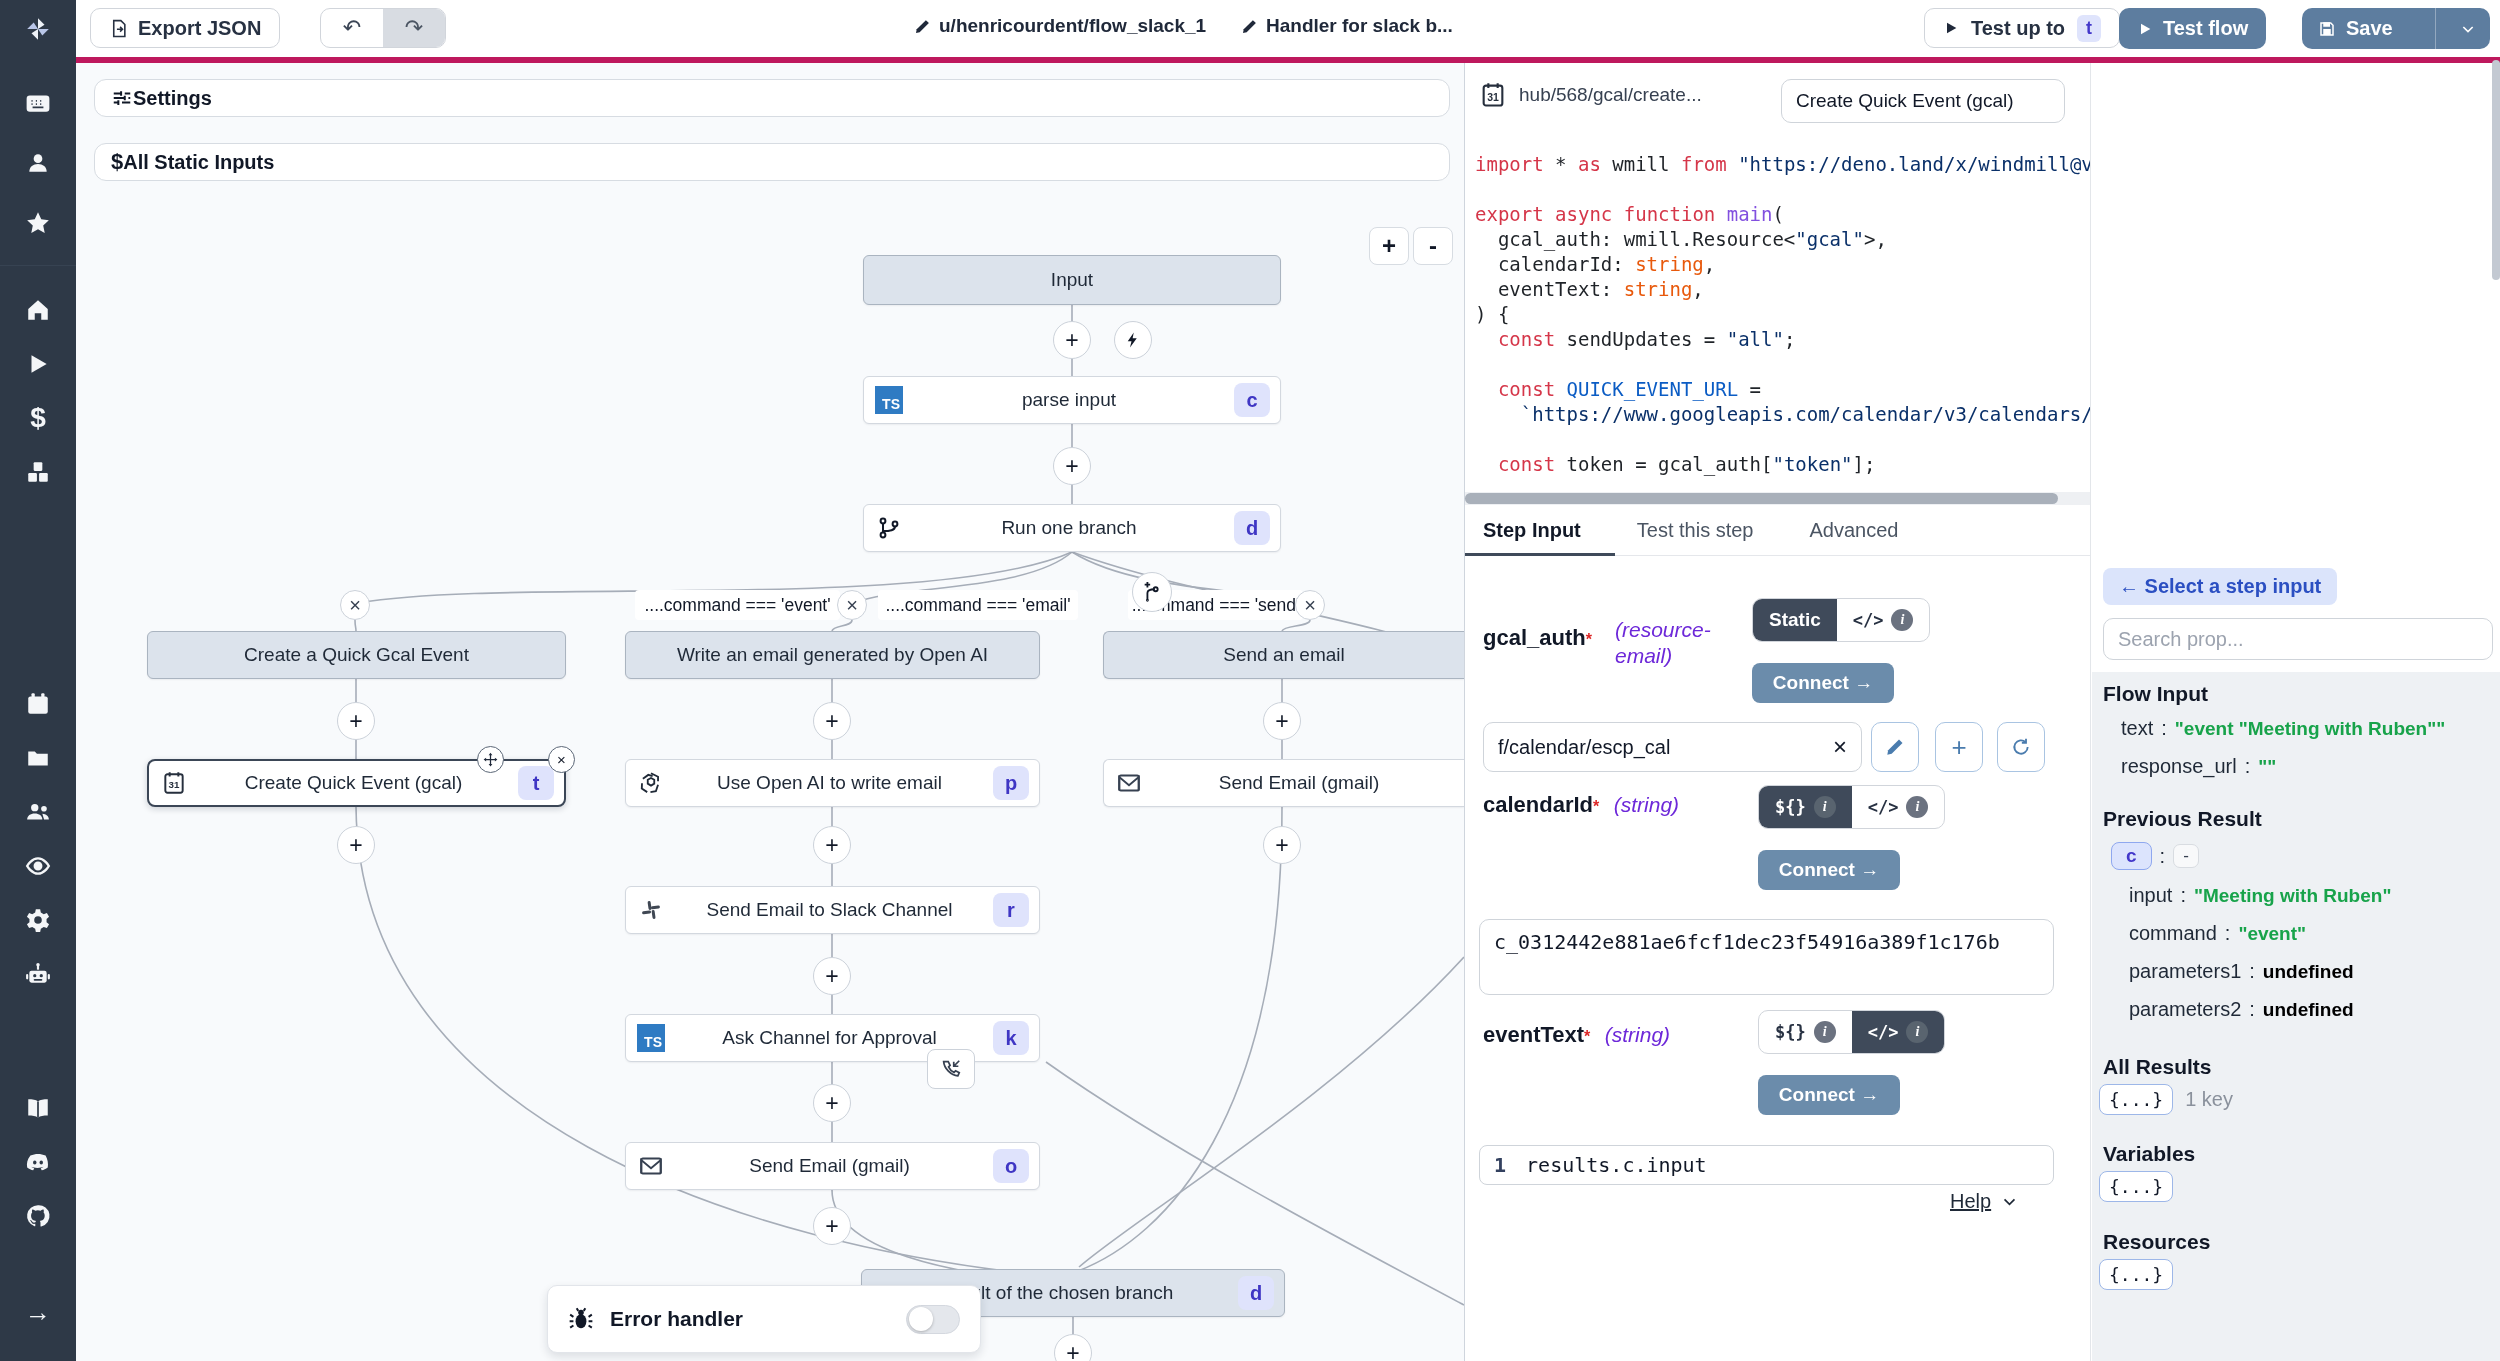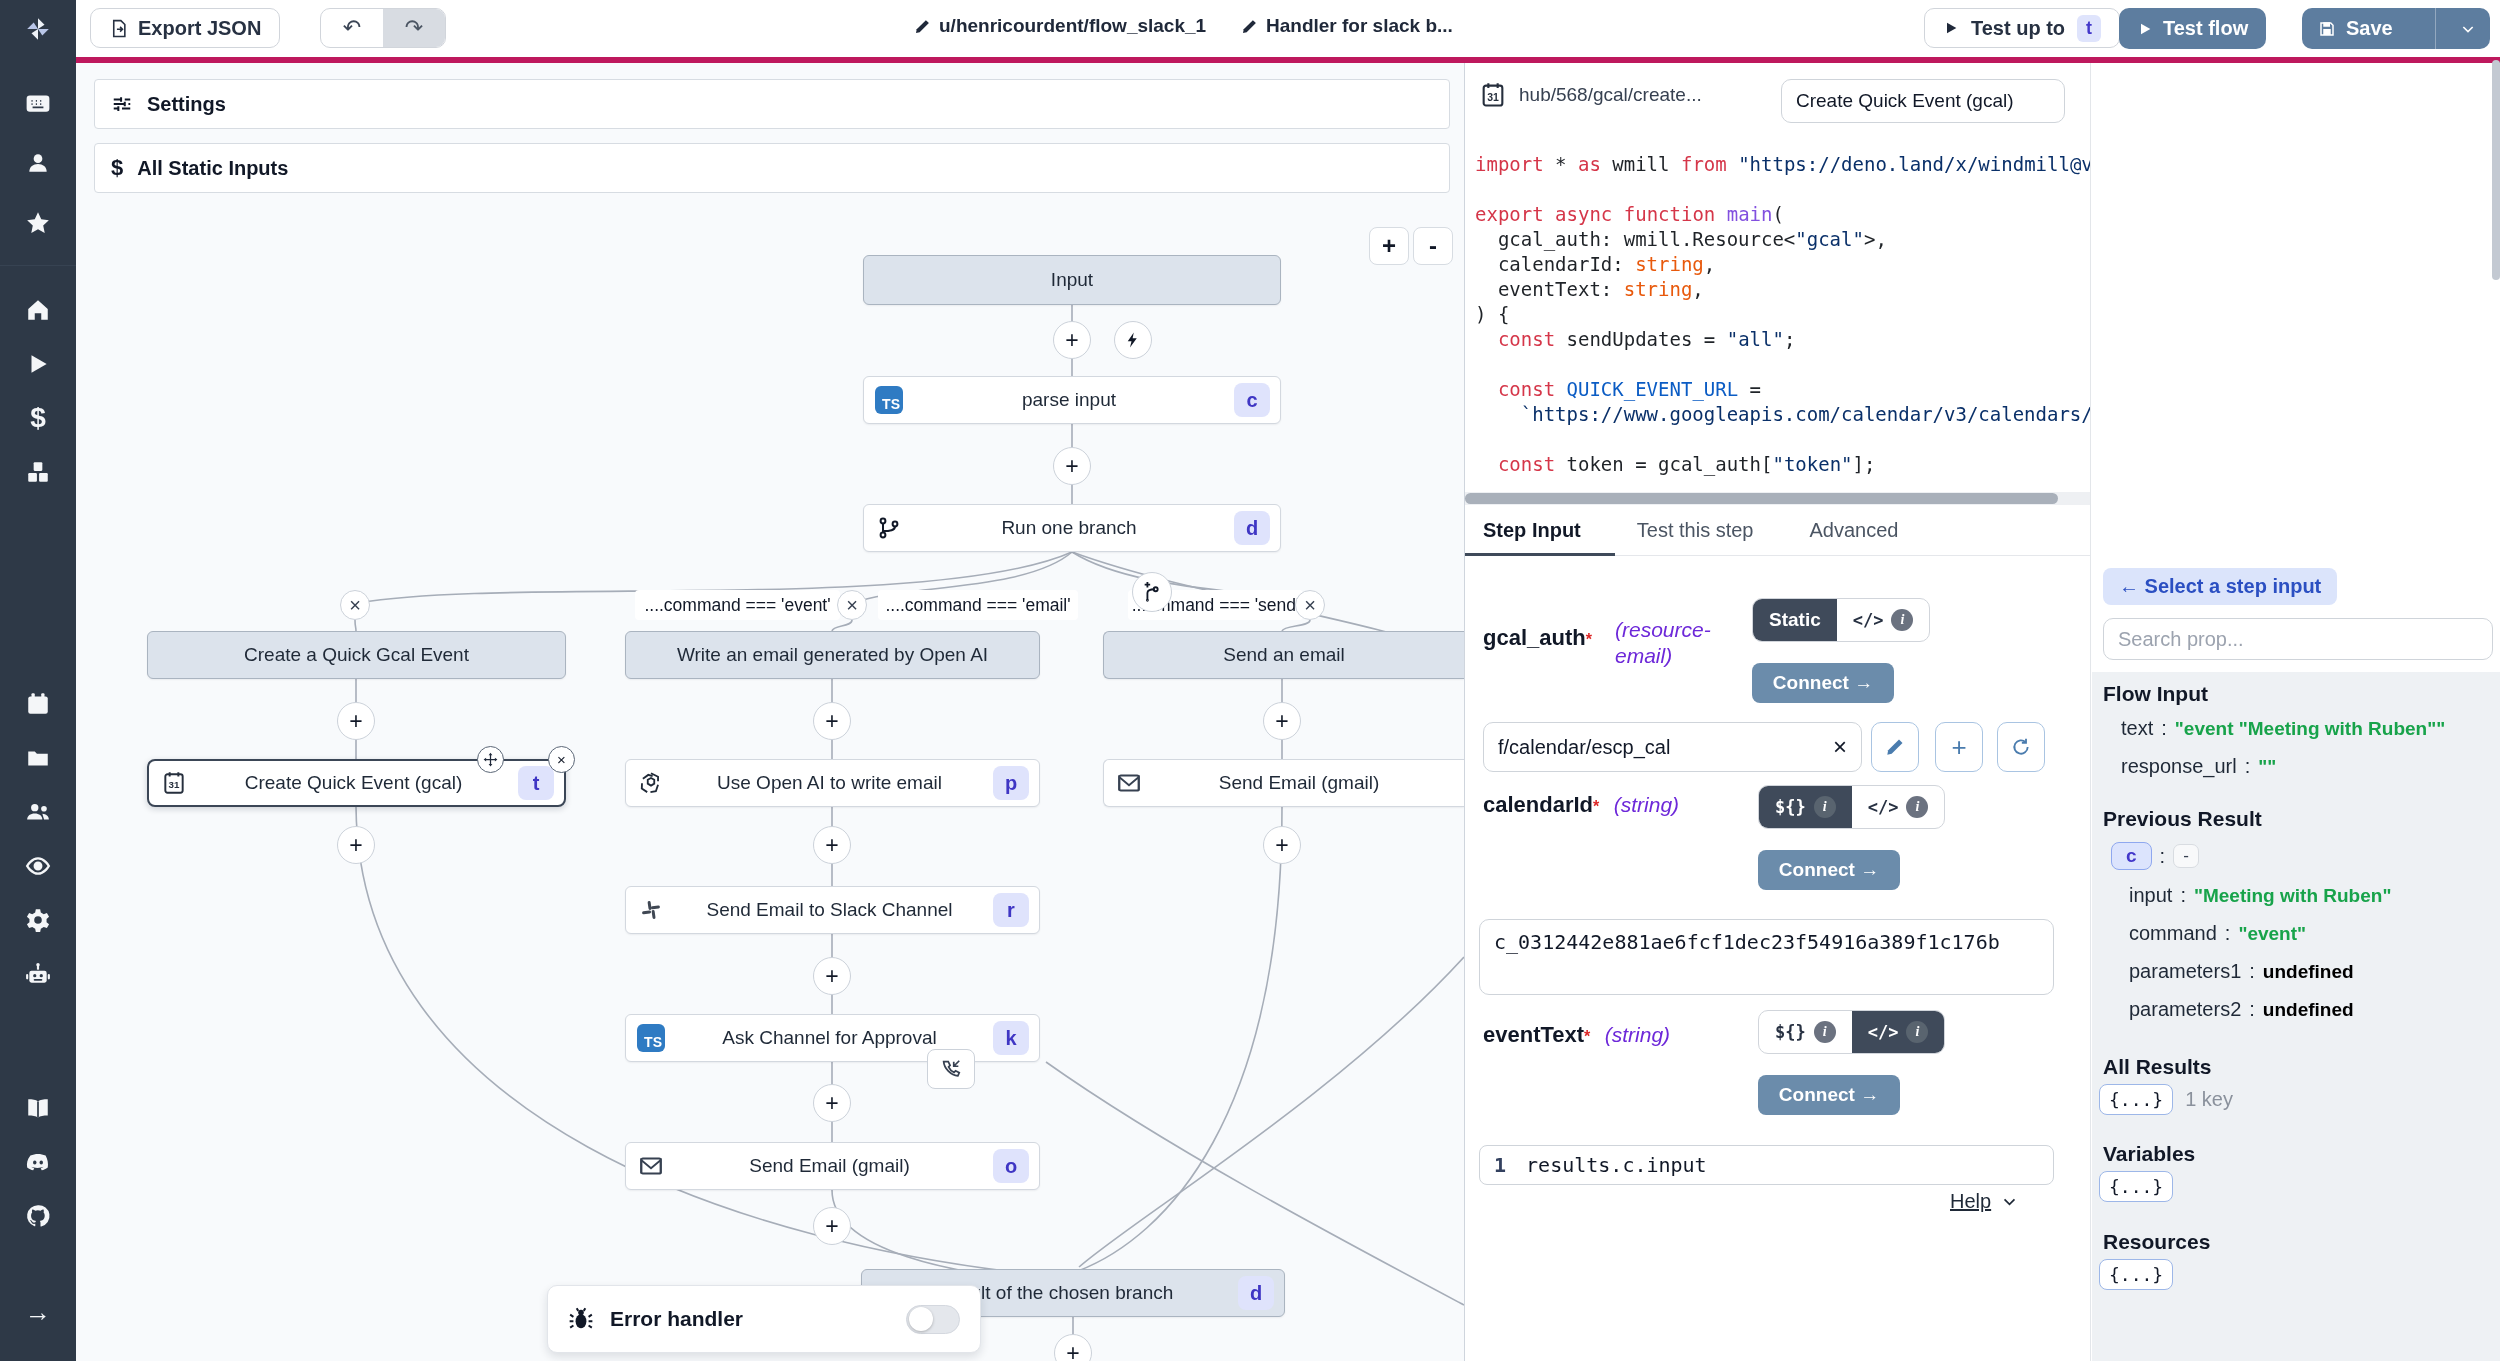--- a/index.html
+++ b/index.html
@@ -18,31 +18,31 @@
   .t-badge{background:#dfe4fc;color:#4338ca;border-radius:6px;font-weight:700;font-size:18px;padding:3px 9px;}
 
   
   #sidebar{left:0;top:0;width:76px;height:1361px;background:#2e3947;z-index:50;display:flex;flex-direction:column;align-items:center;}
   .sb-icon{width:76px;height:40px;display:flex;align-items:center;justify-content:center;color:#f4f6f8;}
   .sb-icon svg{width:26px;height:26px;}
   .sb-div{width:76px;height:1px;background:#46536364;margin:6px 0;}
 
   
   #canvas{left:76px;top:57px;width:1388px;height:1304px;background:#f8fafc;overflow:hidden;z-index:1;}
-  .wide-bar{left:18px;width:1356px;height:50px;background:#fff;border:1px solid #d7dce2;border-radius:4px;display:flex;align-items:center;gap:14px;padding:0 16px;box-sizing:border-box;font-size:20px;font-weight:700;color:#111827;}
+  .wide-bar{left:18px;width:1356px;height:38px;background:#fff;border:1px solid #d7dce2;border-radius:12px;display:flex;align-items:center;padding:0 16px;box-sizing:border-box;font-size:20px;font-weight:700;color:#111827;}
   .zoom-btn{width:40px;height:38px;background:#fff;border:1px solid #d7dce2;border-radius:8px;display:flex;align-items:center;justify-content:center;font-size:24px;font-weight:700;color:#111827;box-sizing:border-box;}
   #edges{left:0;top:0;pointer-events:none;}
   #edges path{fill:none;stroke:#a6adb8;stroke-width:1.6;}
   .node{height:48px;background:#fff;border:1px solid #d3d8df;border-radius:6px;display:flex;align-items:center;padding:0 10px;box-sizing:border-box;box-shadow:0 1px 2px rgba(16,24,40,.06);z-index:5;}
   .node .nlabel{flex:1;text-align:center;font-size:19px;color:#1f2937;white-space:nowrap;overflow:hidden;}
   .node.gray{background:#dce3ec;border-color:#aab4c0;}
   .node.sel{border:2.5px solid #3b4656;border-radius:8px;box-shadow:0 2px 6px rgba(16,24,40,.18);}
   .nbadge{background:#dfe3fc;color:#3f36c4;font-weight:700;font-size:20px;border-radius:8px;width:36px;height:34px;display:flex;align-items:center;justify-content:center;}
   .nicon{width:30px;height:30px;display:flex;align-items:center;justify-content:center;color:#262f3d;}
-  .ts-sq{width:28px;height:28px;background:#2f7bc3;color:#fff;border-radius:6px;display:flex;align-items:flex-end;justify-content:flex-end;font-weight:700;font-size:14px;padding:0 3px 2px 0;box-sizing:border-box;}
+  .ts-sq{width:28px;height:28px;background:#2f7bc3;color:#fff;border-radius:0;display:flex;align-items:flex-end;justify-content:flex-end;font-weight:700;font-size:14px;padding:0 3px 2px 0;box-sizing:border-box;}
   .circle{background:#fff;border:1px solid #ccd2da;border-radius:50%;display:flex;align-items:center;justify-content:center;z-index:8;box-sizing:border-box;color:#111827;}
   .plus36{width:38px;height:38px;font-size:23px;font-weight:500;}
   .x30{width:30px;height:30px;font-size:20px;color:#374151;}
   .cond{background:#fff;border-radius:4px;display:flex;align-items:center;justify-content:center;font-size:17.5px;color:#111827;z-index:6;white-space:nowrap;}
   .minicirc{width:27px;height:27px;border:1.5px solid #5b6777;font-size:15px;z-index:9;}
   .toggle{width:54px;height:29px;border-radius:15px;background:#e4e7ec;border:1px solid #d4d8df;position:relative;box-sizing:border-box;}
   .toggle .knob{position:absolute;left:2px;top:1.5px;width:24px;height:24px;border-radius:50%;background:#fff;box-shadow:0 1px 3px rgba(0,0,0,.25);}
 
   
   #rpanel{left:1464px;top:57px;width:1036px;height:1304px;background:#fff;border-left:1px solid #cfd5dd;z-index:20;box-sizing:border-box;}

